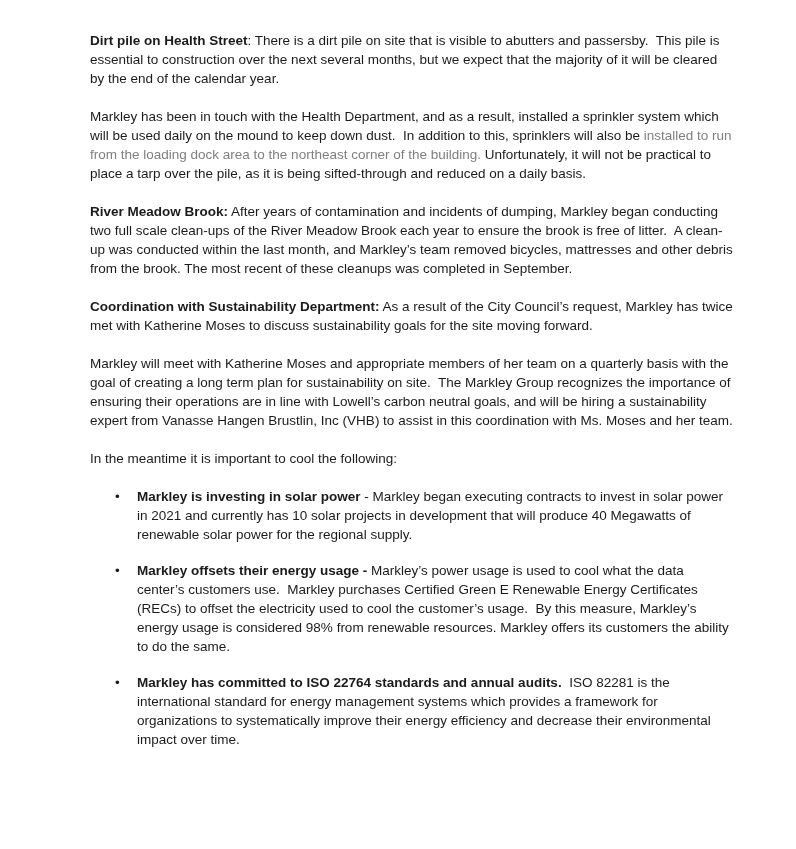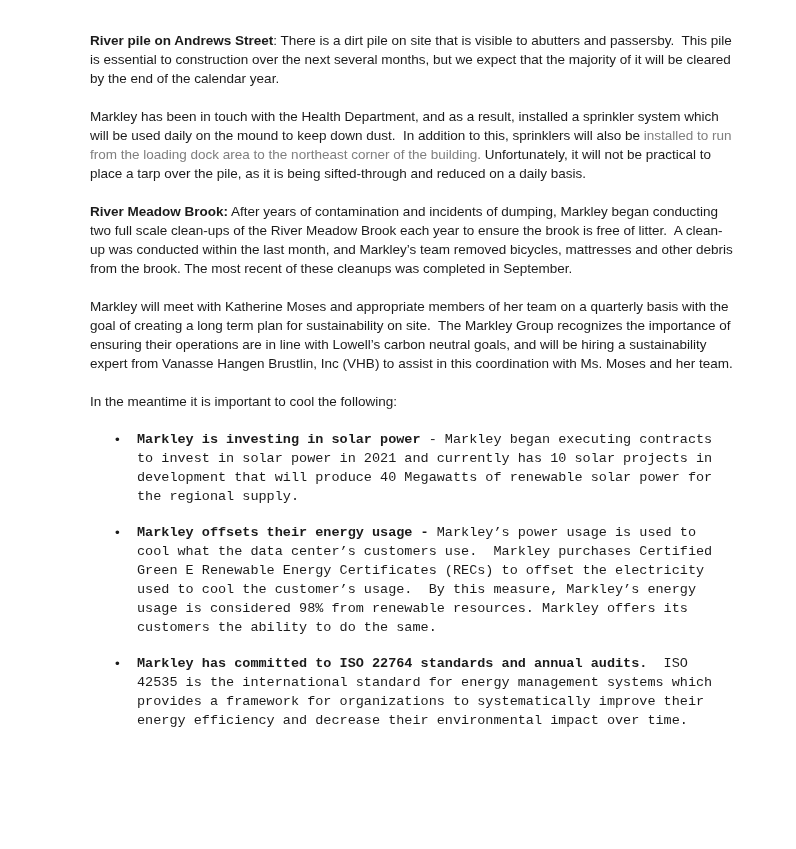--- a/index.html
+++ b/index.html
@@ -46,49 +46,49 @@
   li.bullet:last-child {
     margin-bottom: 0;
   }
   .dot {
     flex: 0 0 22px;
     width: 22px;
   }
   .bullet-text {
     flex: 1 1 auto;
     white-space: pre-wrap;
-    font-family: Liberation Mono, monospace;
   }
 </style>
 </head>
 <body>
 
 <div class="page">
 
-  <p class="para"><span class="bold">River pile on Andrews Street</span><span>: There is a dirt pile on site that is visible to abutters and passersby.  This pile is essential to construction over the next several months, but we expect that the majority of it will be cleared by the end of the calendar year.</span></p>
+  <p class="para"><span class="bold">Dirt pile on Health Street</span><span>: There is a dirt pile on site that is visible to abutters and passersby.  This pile is essential to construction over the next several months, but we expect that the majority of it will be cleared by the end of the calendar year.</span></p>
 
   <p class="para"><span>Markley has been in touch with the Health Department, and as a result, installed a sprinkler system which will be used daily on the mound to keep down dust.  In addition to this, sprinklers will also be </span><span class="muted">installed to run from the loading dock area to the northeast corner of the building.</span><span> Unfortunately, it will not be practical to place a tarp over the pile, as it is being sifted-through and reduced on a daily basis.</span></p>
 
   <p class="para"><span class="bold">River Meadow Brook:</span><span> After years of contamination and incidents of dumping, Markley began conducting two full scale clean-ups of the River Meadow Brook each year to ensure the brook is free of litter.  A clean-up was conducted within the last month, and Markley’s team removed bicycles, mattresses and other debris from the brook. The most recent of these cleanups was completed in September.</span></p>
 
+  <p class="para"><span class="bold">Coordination with Sustainability Department:</span><span> As a result of the City Council’s request, Markley has twice met with Katherine Moses to discuss sustainability goals for the site moving forward.</span></p>
 
   <p class="para"><span>Markley will meet with Katherine Moses and appropriate members of her team on a quarterly basis with the goal of creating a long term plan for sustainability on site.  The Markley Group recognizes the importance of ensuring their operations are in line with Lowell’s carbon neutral goals, and will be hiring a sustainability expert from Vanasse Hangen Brustlin, Inc (VHB) to assist in this coordination with Ms. Moses and her team.</span></p>
 
   <p class="para"><span>In the meantime it is important to cool the following:</span></p>
 
   <ul class="bullets">
     <li class="bullet">
         <span class="dot">•</span>
         <span class="bullet-text"><span class="bold">Markley is investing in solar power</span><span> - Markley began executing contracts to invest in solar power in 2021 and currently has 10 solar projects in development that will produce 40 Megawatts of renewable solar power for the regional supply.</span></span>
       </li>
 
     <li class="bullet">
         <span class="dot">•</span>
         <span class="bullet-text"><span class="bold">Markley offsets their energy usage -</span><span> Markley’s power usage is used to cool what the data center’s customers use.  Markley purchases Certified Green E Renewable Energy Certificates (RECs) to offset the electricity used to cool the customer’s usage.  By this measure, Markley’s energy usage is considered 98% from renewable resources. Markley offers its customers the ability to do the same.</span></span>
       </li>
 
     <li class="bullet">
         <span class="dot">•</span>
-        <span class="bullet-text"><span class="bold">Markley has committed to ISO 22764 standards and annual audits.</span><span>  ISO 42535 is the international standard for energy management systems which provides a framework for organizations to systematically improve their energy efficiency and decrease their environmental impact over time.</span></span>
+        <span class="bullet-text"><span class="bold">Markley has committed to ISO 22764 standards and annual audits.</span><span>  ISO 82281 is the international standard for energy management systems which provides a framework for organizations to systematically improve their energy efficiency and decrease their environmental impact over time.</span></span>
       </li>
   </ul>
 
 </div>
 
 </body></html>

